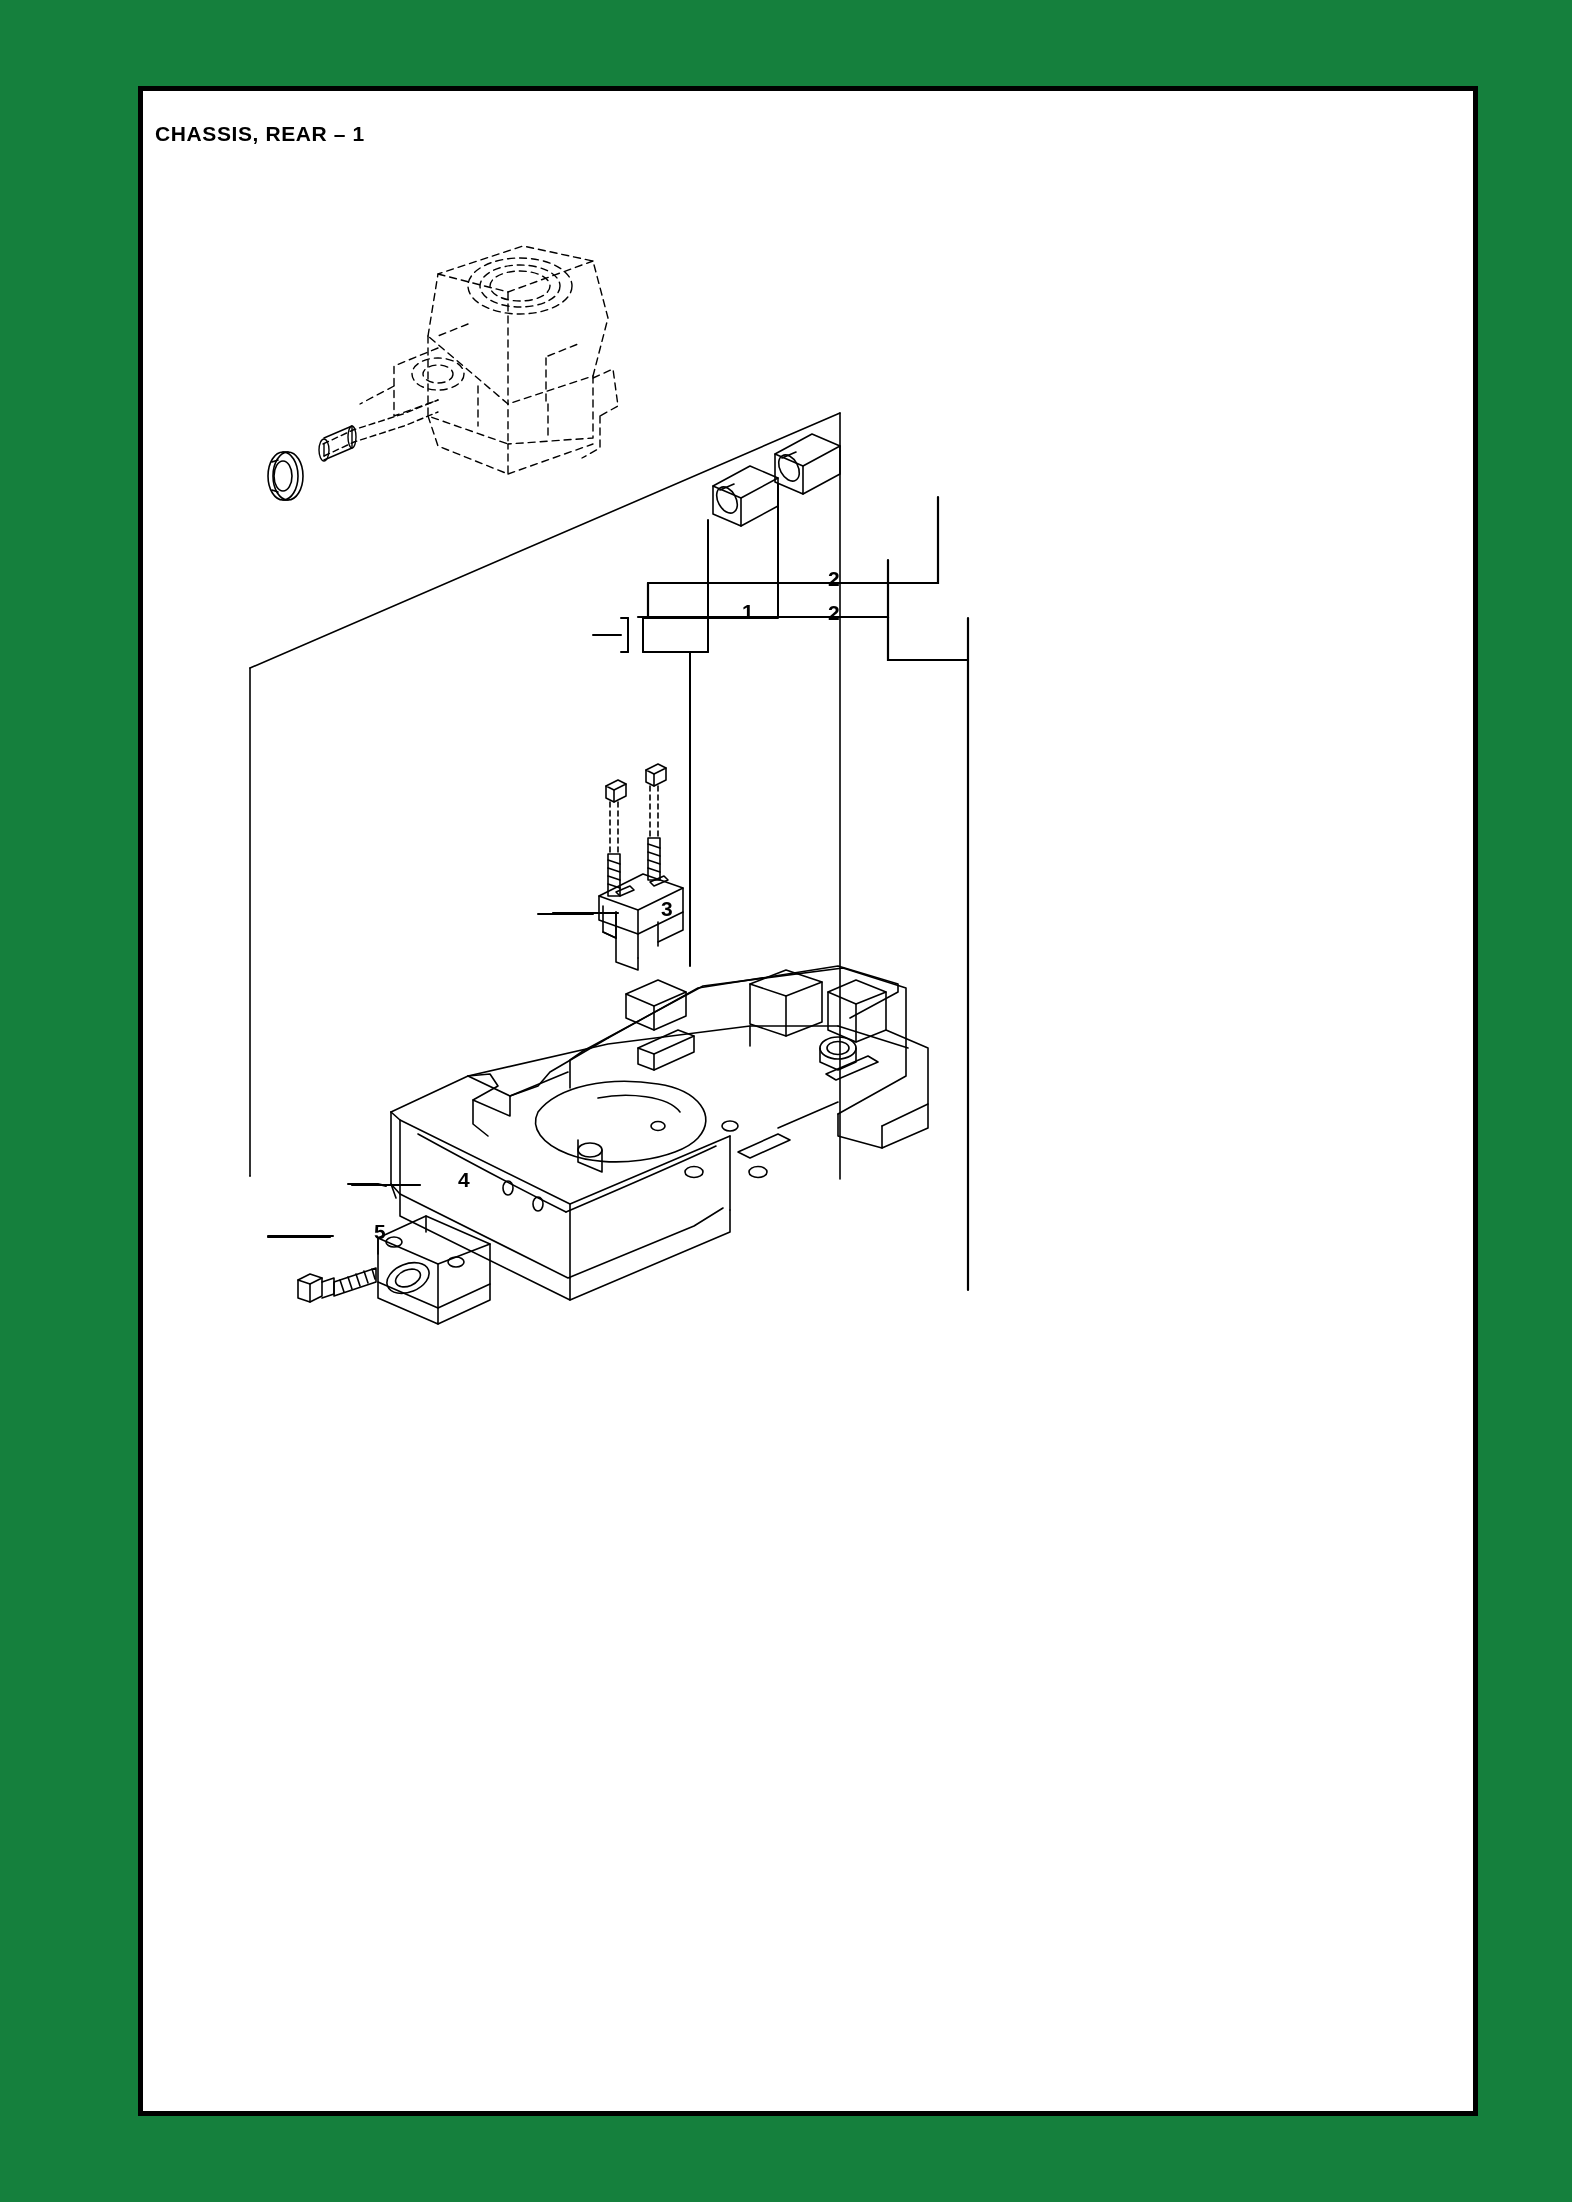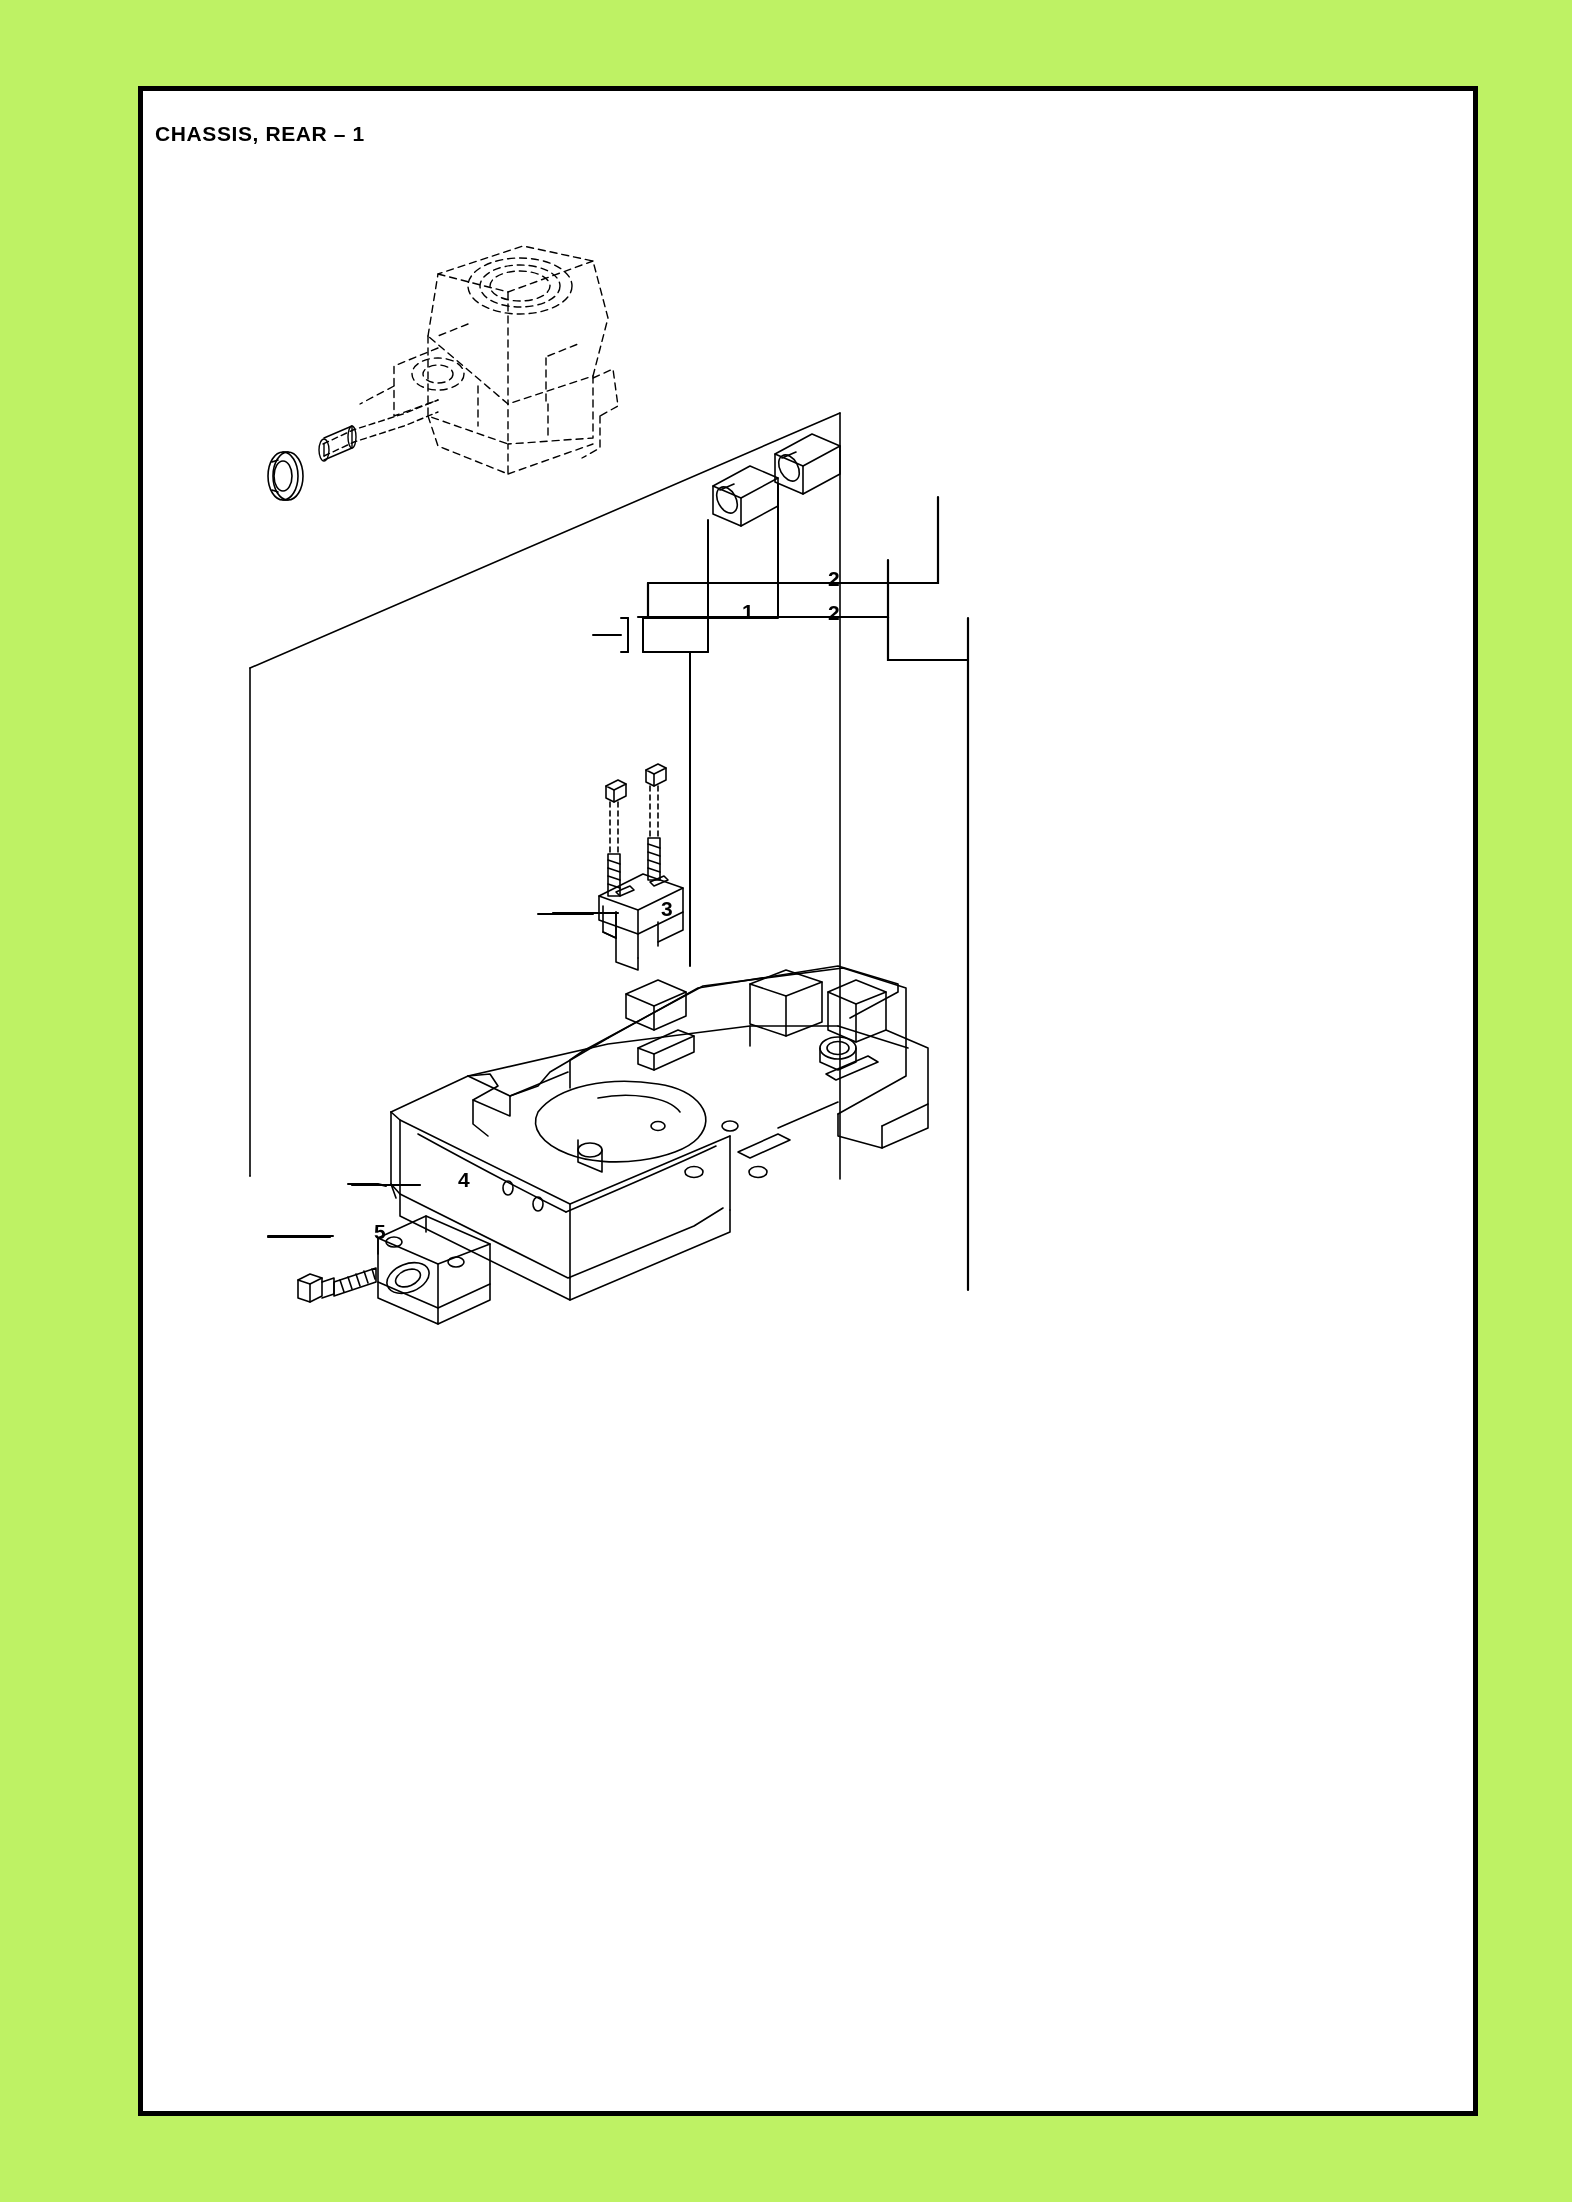--- a/index.html
+++ b/index.html
@@ -12,21 +12,21 @@
     height: 2202px;
     font-family: "Liberation Sans", sans-serif;
     position: relative;
     overflow: hidden;
   }
   #page {
     position: absolute;
     left: 0; top: 0;
     width: 1572px;
     height: 2202px;
-    background: #bef264;
+    background: #15803d;
   }
   
   #frame {
     position: absolute;
     left: 138px;
     top: 86px;
     width: 1340px;
     height: 2030px;
     border: 5px solid #000000;
     box-sizing: border-box;

